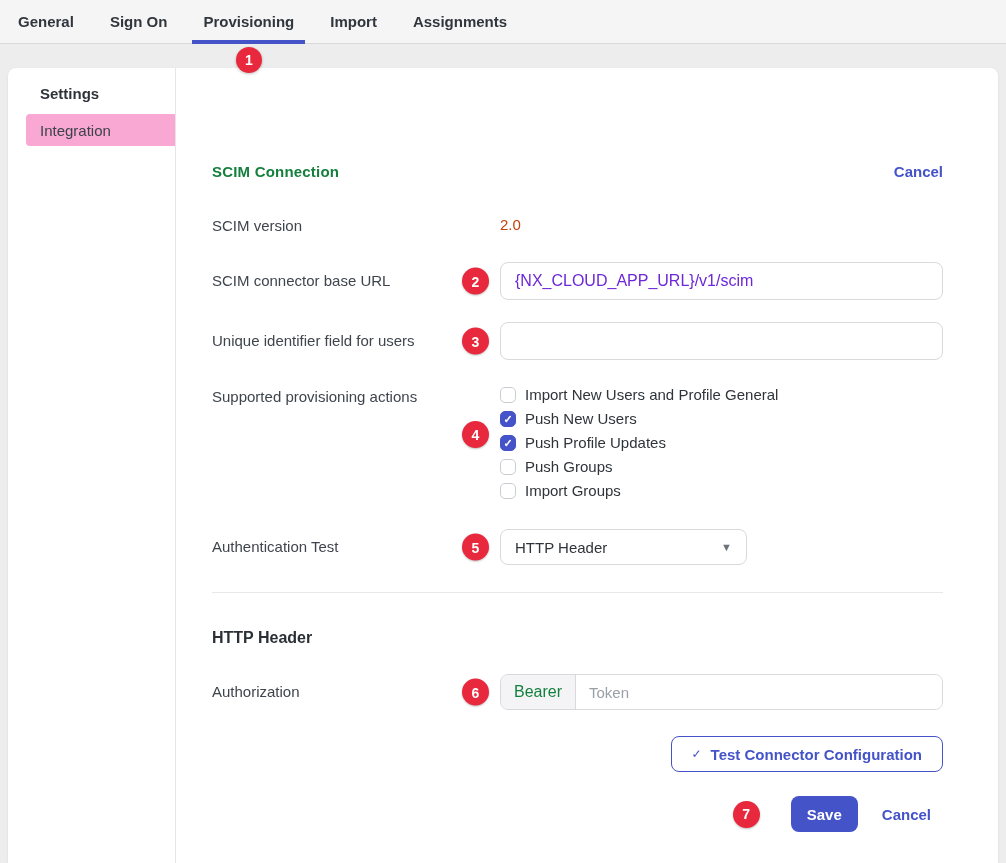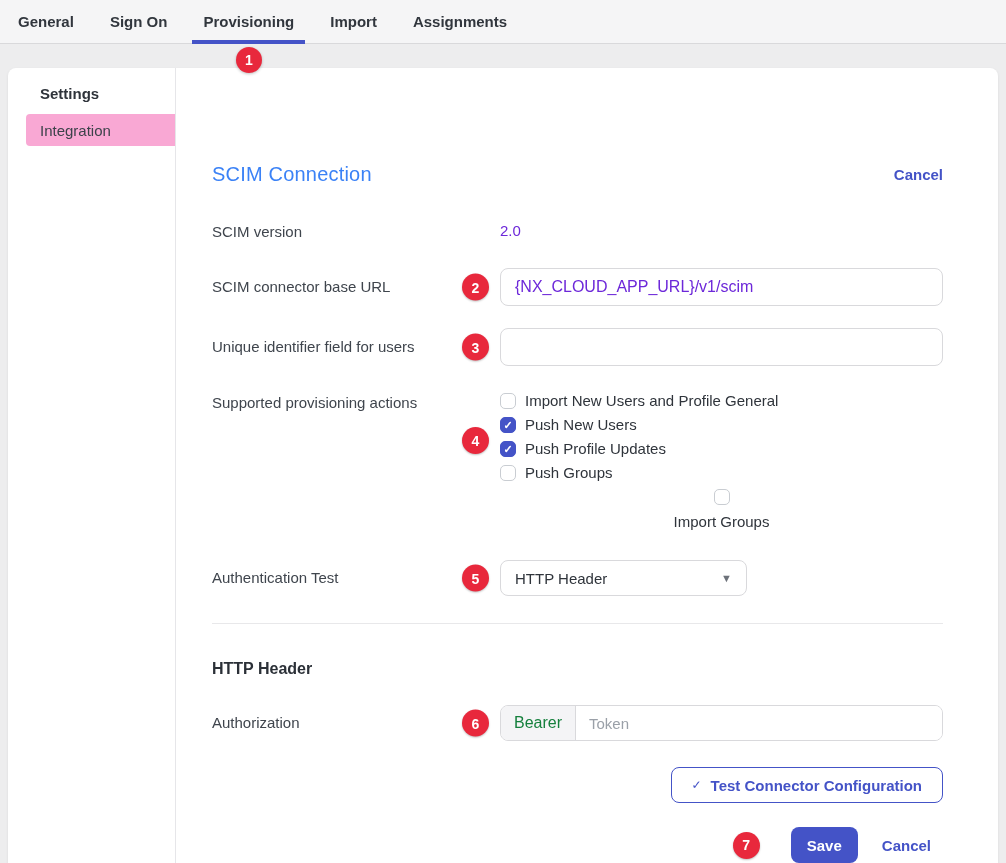--- a/index.html
+++ b/index.html
@@ -62,31 +62,31 @@
   }
   .sidebar-item.active { background:#f9a8d4; border-radius:4px 0 0 4px; }
 
   .content { flex:1; padding:95px 55px 0 36px; }
 
   
   .panel-header {
     display:flex; justify-content:space-between; align-items:center;
     margin-bottom:36px;
   }
-  .panel-title { font-size:20px; font-weight:400; color:#3b82f6; letter-spacing:.2px; }
+  .panel-title { font-size:15px; font-weight:700; color:#15803d; letter-spacing:.2px; }
   .link { color:#4453c7; font-weight:700; font-size:15px; cursor:pointer; text-decoration:none; }
 
   
   .form-row { display:flex; align-items:flex-start; }
   .form-label { width:288px; flex-shrink:0; font-size:15px; color:#3f454d; line-height:20px; }
   .control { position:relative; flex:1; }
 
   .row-version { margin-bottom:26px; }
   .row-version .form-label { padding-top:0; }
-  .version-value { font-size:15px; color:#6d28d9; }
+  .version-value { font-size:15px; color:#c2410c; }
 
   .row-url { margin-bottom:22px; }
   .row-url .form-label, .row-uid .form-label { padding-top:9px; }
   .row-uid { margin-bottom:27px; }
   .row-actions { margin-bottom:30px; }
   .row-auth-mode { margin-bottom:27px; }
   .row-auth-mode .form-label { padding-top:8px; }
   .row-authz { margin-bottom:26px; }
   .row-authz .form-label { padding-top:8px; }
 
@@ -104,21 +104,21 @@
     width:100%; height:38px;
     border:1px solid #d9d9dc; border-radius:8px;
     padding:0 14px; font-size:15px; color:#333840;
     font-family:"Liberation Sans", sans-serif;
     outline:none; background:#fff;
   }
   .text-input.url-value { color:#6d28d9; font-weight:400; font-size:16px; }
 
   
   .cb-row { display:flex; align-items:center; gap:9px; margin-bottom:8px; cursor:pointer; }
-  .cb-row:last-child { margin-bottom:0;flex-direction:column; }
+  .cb-row:last-child { margin-bottom:0; }
   .checkbox {
     width:16px; height:16px; flex-shrink:0;
     border:1.5px solid #c9cdd2; border-radius:5px;
     background:#fff; position:relative;
   }
   .checkbox[data-checked="true"] { background:#4453c7; border-color:#4453c7; }
   .checkbox[data-checked="true"]::after {
     content:"✓"; position:absolute; left:2.5px; top:0px;
     color:#fff; font-size:11px; font-weight:700; line-height:14px;
   }

